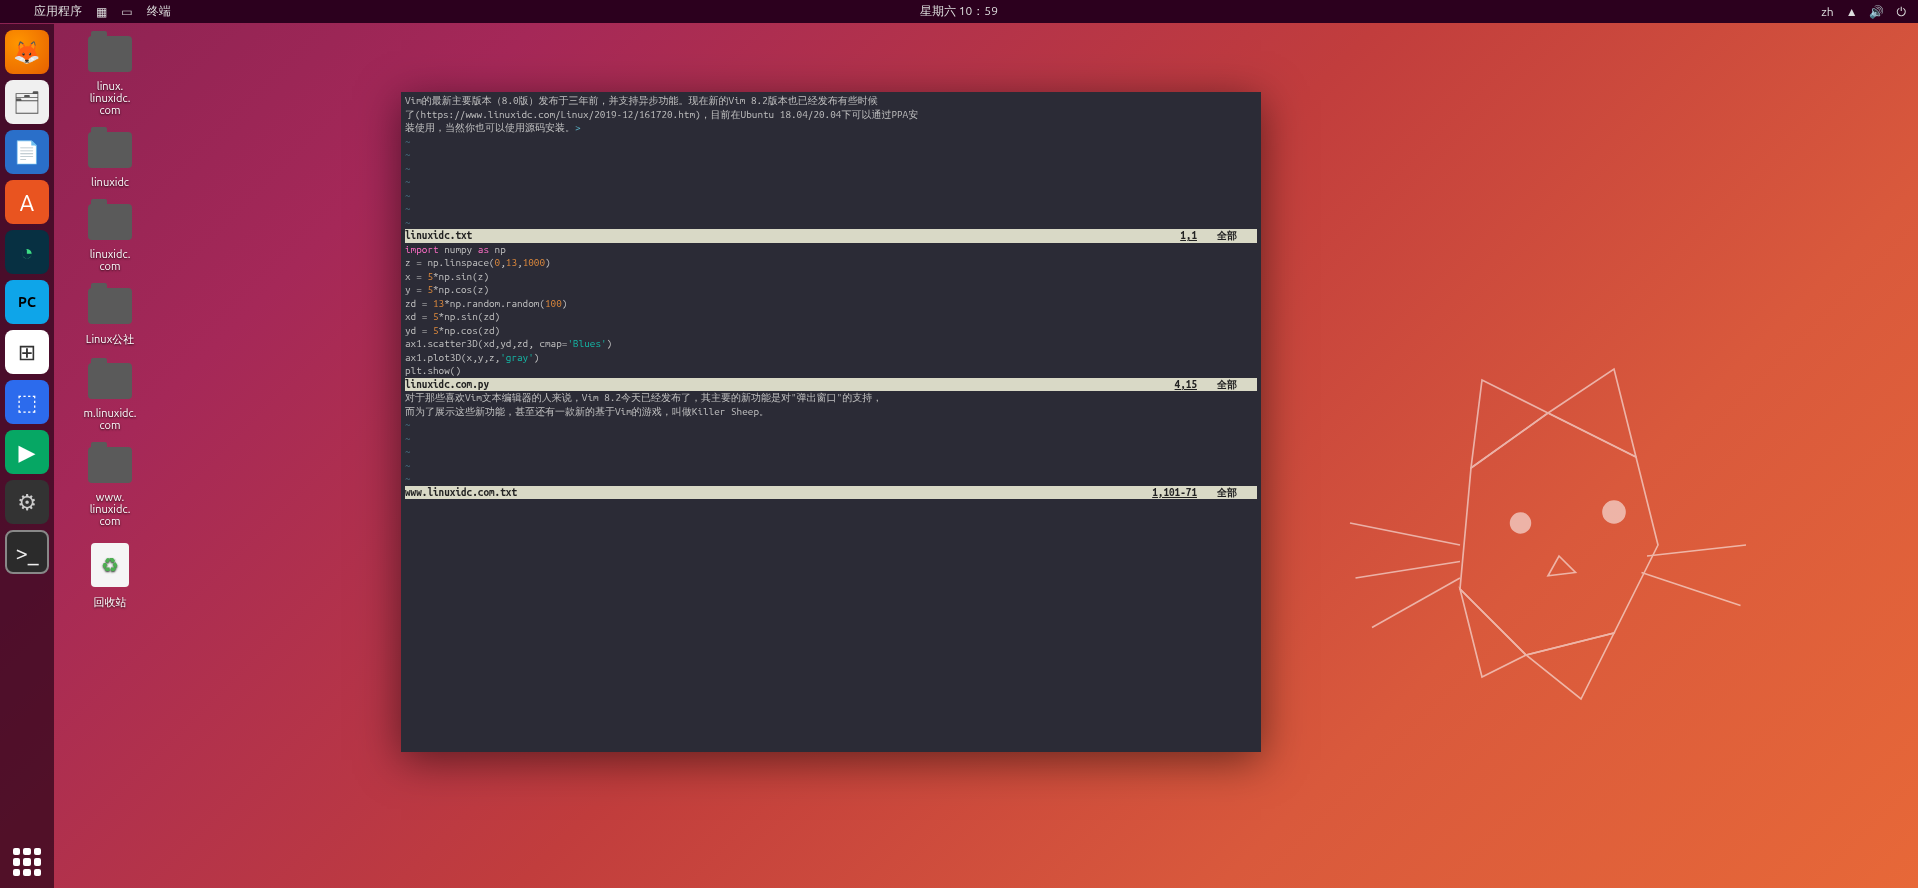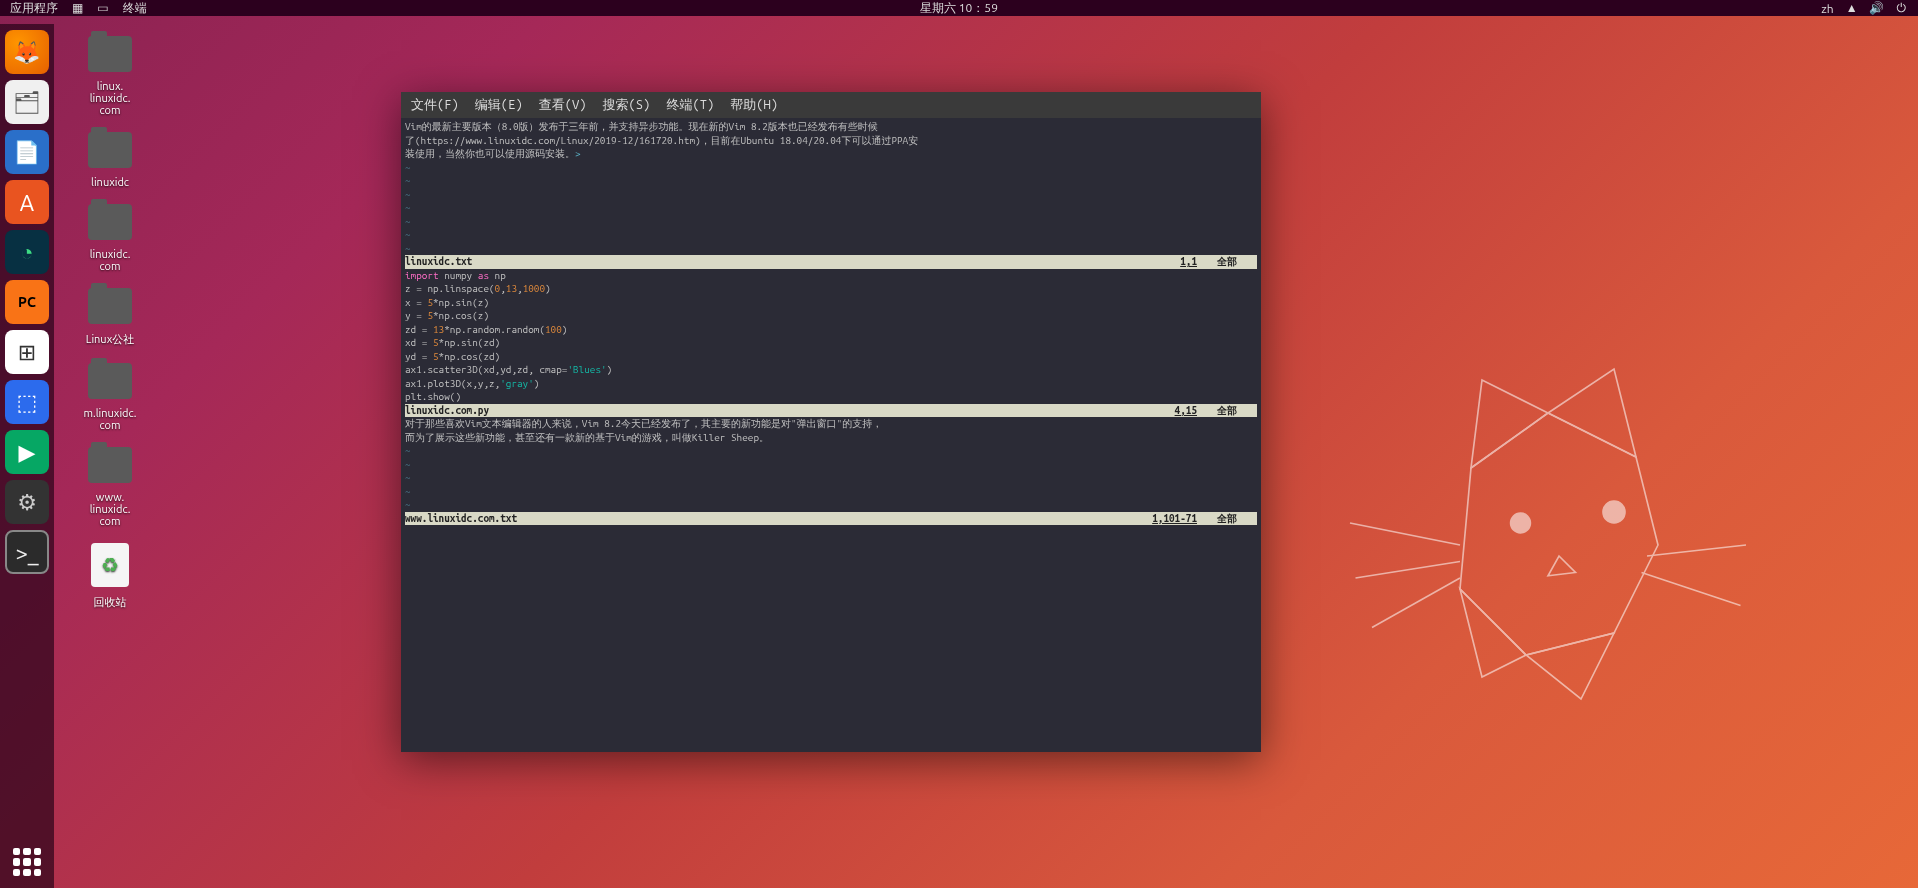--- a/index.html
+++ b/index.html
@@ -5,26 +5,27 @@
 * { margin: 0; padding: 0; box-sizing: border-box; }
 body {
   width: 1918px; height: 888px;
   background: linear-gradient(135deg, #8a2252 0%, #a52858 20%, #c13d3d 50%, #d9593c 75%, #e76838 100%);
   font-family: "Ubuntu", sans-serif;
   overflow: hidden;
   position: relative;
 }
 
 .top-panel {
-  height: 16px; width: 100%;
+  height: 23px; width: 100%;
   background: #2c001e;
   color: #ddd;
   display: flex; align-items: center;
   font-size: 12px;
   position: relative;
+  padding-left: 24px;
 }
 .top-left { display: flex; gap: 14px; padding-left: 10px; align-items: center; }
 .top-center { position: absolute; left: 50%; transform: translateX(-50%); }
 .top-right { margin-left: auto; display: flex; gap: 12px; padding-right: 12px; align-items: center; }
 .tp-item { cursor: default; }
 
 .dock {
   position: absolute; left: 0; top: 24px; bottom: 0;
   width: 54px;
   background: rgba(30,0,20,0.65);
@@ -34,21 +35,21 @@
 .dock-icon {
   width: 44px; height: 44px; border-radius: 8px;
   display: flex; align-items: center; justify-content: center;
   font-size: 22px;
 }
 .dock-icon.firefox { background: radial-gradient(circle at 30% 30%, #ff9500, #e66000); }
 .dock-icon.files { background: #f0f0f0; color: #555; }
 .dock-icon.doc { background: #2a6fc9; color: #fff; }
 .dock-icon.store { background: #e95420; color: #fff; }
 .dock-icon.android { background: #073042; color: #3ddc84; }
-.dock-icon.pc { background: #f97316; color: #000; font-weight: bold; font-size: 14px; }
+.dock-icon.pc { background: #0ea5e9; color: #000; font-weight: bold; font-size: 14px; }
 .dock-icon.tweaks { background: #fff; color: #333; }
 .dock-icon.shot { background: #2c6bed; color: #fff; }
 .dock-icon.snap { background: #06a764; color: #fff; }
 .dock-icon.set { background: #333; color: #ccc; }
 .dock-icon.term { background: #2b2b2b; color: #eee; border: 2px solid #888; }
 .dock-bottom { margin-top: auto; margin-bottom: 12px; }
 .apps-grid { width: 28px; height: 28px; display: grid; grid-template-columns: repeat(3,1fr); grid-template-rows: repeat(3,1fr); gap: 3px; }
 .apps-grid span { background: #fff; border-radius: 2px; }
 
 .desktop { position: absolute; left: 70px; top: 36px; display: flex; flex-direction: column; gap: 16px; width: 80px; }
@@ -176,28 +177,20 @@
 linuxidc.
 com</span>
     </div>
   <div class="da">
       <div class="trash">♻</div>
       <span>回收站</span>
     </div>
 </div>
 
 <div class="term-win">
-  <div class="term-menu">
-    <span>文件(F)</span>
-    <span>编辑(E)</span>
-    <span>查看(V)</span>
-    <span>搜索(S)</span>
-    <span>终端(T)</span>
-    <span>帮助(H)</span>
-  </div>
   <div class="term-body"><span>Vim的最新主要版本（8.0版）发布于三年前，并支持异步功能。现在新的Vim 8.2版本也已经发布有些时候
 了(https://www.linuxidc.com/Linux/2019-12/161720.htm)，目前在Ubuntu 18.04/20.04下可以通过PPA安
 装使用，当然你也可以使用源码安装。</span><span class="caret">&gt;</span>
 <span class="tilde">~</span>
 <span class="tilde">~</span>
 <span class="tilde">~</span>
 <span class="tilde">~</span>
 <span class="tilde">~</span>
 <span class="tilde">~</span>
 <span class="tilde">~</span>

